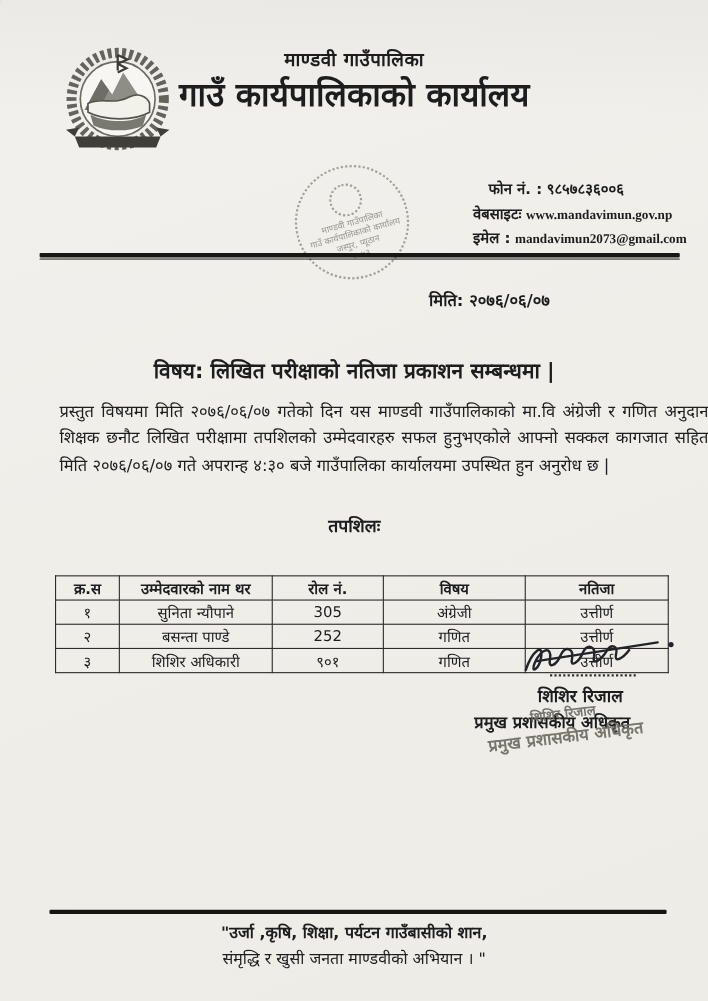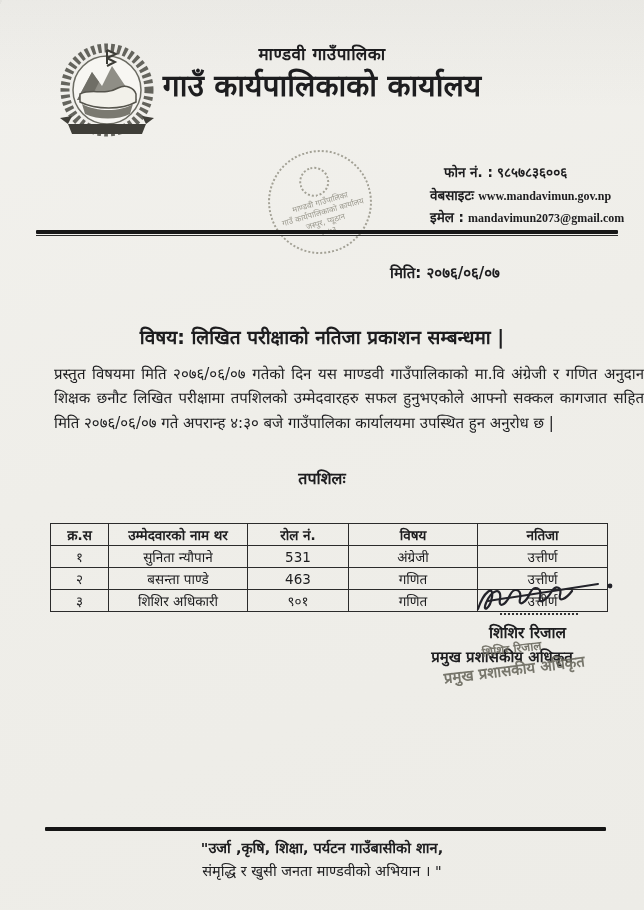--- a/index.html
+++ b/index.html
@@ -159,28 +159,28 @@
         <tr>
       <th>क्र.स</th>
       <th>उम्मेदवारको नाम थर</th>
       <th>रोल नं.</th>
       <th>विषय</th>
       <th>नतिजा</th>
     </tr>
     <tr>
       <td>१</td>
       <td>सुनिता न्यौपाने</td>
-      <td>531</td>
+      <td>305</td>
       <td>अंग्रेजी</td>
       <td>उत्तीर्ण</td>
     </tr>
     <tr>
       <td>२</td>
       <td>बसन्ता पाण्डे</td>
-      <td>463</td>
+      <td>252</td>
       <td>गणित</td>
       <td>उत्तीर्ण</td>
     </tr>
     <tr>
       <td>३</td>
       <td>शिशिर अधिकारी</td>
       <td>९०१</td>
       <td>गणित</td>
       <td>उत्तीर्ण</td>
     </tr>

